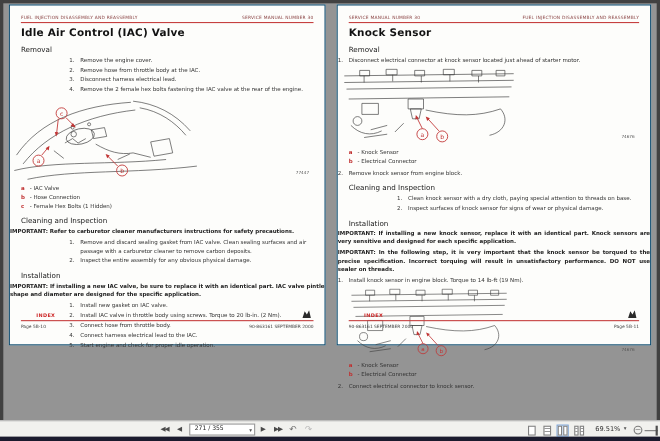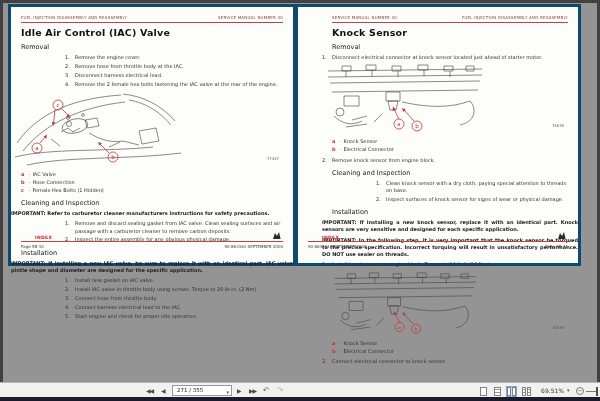--- a/index.html
+++ b/index.html
@@ -1,23 +1,23 @@
 <!DOCTYPE html>
 <html><head>
 <meta charset="utf-8">
 <style>
   *{margin:0;padding:0;box-sizing:border-box;}
   html,body{width:600px;height:401px;}
   body{position:relative;overflow:hidden;background:#8f8f8f;font-family:"DejaVu Sans","Liberation Sans",sans-serif;}
 
   
   .doc-area{position:absolute;left:0;top:0;width:600px;height:382px;background:#949494;border:3px solid #414141;border-bottom:none;}
-  .page{position:absolute;top:1px;height:262px;background:#fdfdfb;border:3px solid #0c4a6e;color:#2e2e2e;}
+  .page{position:absolute;top:1px;height:310px;background:#fdfdfb;border:1px solid #0c4a6e;color:#2e2e2e;}
   .page-left{left:5px;width:288px;}
-  .page-right{left:292px;width:286px;padding-left:24px;}
+  .page-right{left:303px;width:286px;}
 
   .running-head{display:flex;justify-content:space-between;font-size:4px;letter-spacing:.2px;color:#8a4343;padding:8px 10px 1px 10px;}
   .red-rule{border-top:1px solid #c64040;margin:1px 10px 0 10px;}
   .page-title{font-size:9.5px;font-weight:bold;color:#111;margin:4px 10px 5px 10px;letter-spacing:.2px;}
   .section-heading{font-size:6.5px;font-weight:normal;color:#1a1a1a;margin:5px 10px 3px 10px;}
   .indent{margin:0 12px 0 54px;}
   .list-item{display:flex;font-size:5px;line-height:1.45;margin-bottom:1.6px;color:#333;}
   .list-item .item-num{flex:0 0 10px;}
   .list-item .item-text{flex:1;}
   .important{font-size:5px;font-weight:bold;line-height:1.45;text-align:justify;margin:3px 0;color:#222;}

